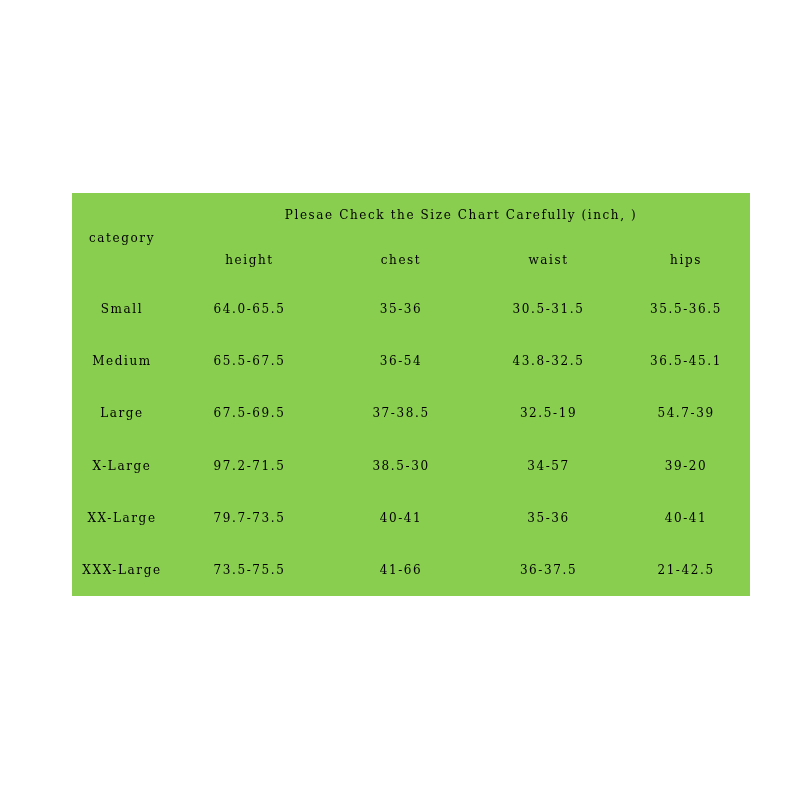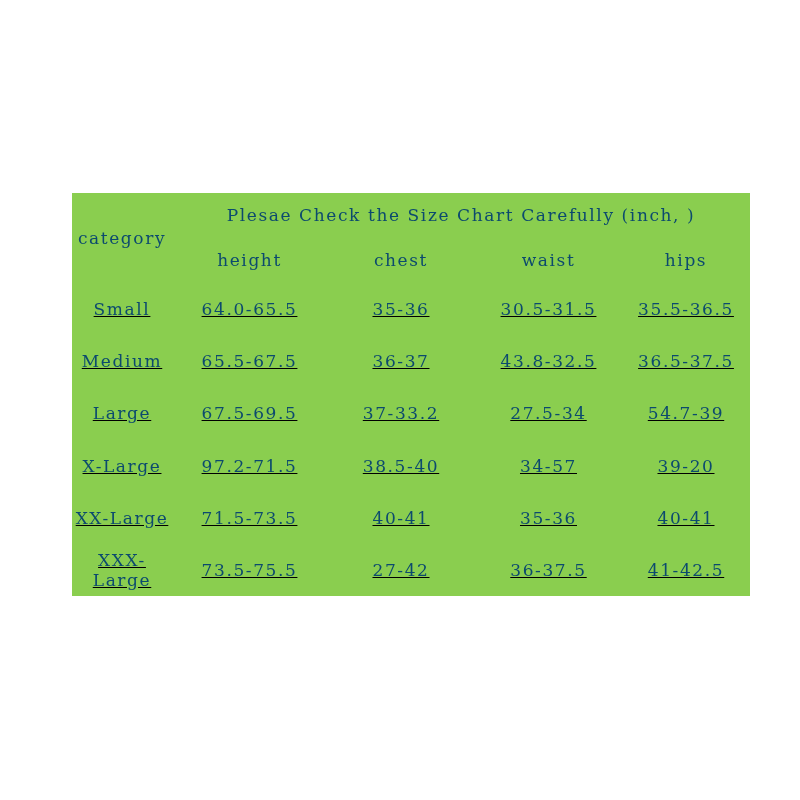--- a/index.html
+++ b/index.html
@@ -33,23 +33,23 @@
   table.size-chart {
     width: 678px;
     height: 403px;
     border-collapse: collapse;
     background: #8ACE4F;
     table-layout: fixed;
   }
 
   table.size-chart td {
     background: #8ACE4F;
-    color: #0c4a6e;
+    color: #000000;
     font-family: "DejaVu Serif", serif;
-    font-size: 17px;
+    font-size: 12px;
     letter-spacing: 1.6px;
     text-align: center;
     vertical-align: middle;
     padding: 0;
     border: 0;
     margin-top: 24px;
   }
 
   
   .rule-b { border-bottom: 1.5px solid #0d1a0d; }
@@ -88,21 +88,21 @@
   }
 
   .cell-value {
     font-size: 13px;
     letter-spacing: 1.5px;
   }
 
   
   tr.row-title    { height: 44px; }
   tr.row-subhead  { height: 46px; }
-  tr.row-data     { height: 52.1px; text-decoration: underline; }
+  tr.row-data     { height: 52.1px; }
 </style>
 </head>
 <body>
 
 <div class="page">
 
   <div class="chart-wrap">
     <table class="size-chart">
       <colgroup>
         <col class="c-cat">
@@ -129,53 +129,53 @@
           <td class="cell-size rule-r rule-b">Small</td>
           <td class="cell-value rule-r rule-b">64.0-65.5</td>
           <td class="cell-value rule-r rule-b">35-36</td>
           <td class="cell-value rule-r rule-b">30.5-31.5</td>
           <td class="cell-value rule-b">35.5-36.5</td>
         </tr>
 
         <tr class="row-data">
           <td class="cell-size rule-r rule-b">Medium</td>
           <td class="cell-value rule-r rule-b">65.5-67.5</td>
-          <td class="cell-value rule-r rule-b">36-37</td>
+          <td class="cell-value rule-r rule-b">36-54</td>
           <td class="cell-value rule-r rule-b">43.8-32.5</td>
-          <td class="cell-value rule-b">36.5-37.5</td>
+          <td class="cell-value rule-b">36.5-45.1</td>
         </tr>
 
         <tr class="row-data">
           <td class="cell-size rule-r rule-b">Large</td>
           <td class="cell-value rule-r rule-b">67.5-69.5</td>
-          <td class="cell-value rule-r rule-b">37-33.2</td>
-          <td class="cell-value rule-r rule-b">27.5-34</td>
+          <td class="cell-value rule-r rule-b">37-38.5</td>
+          <td class="cell-value rule-r rule-b">32.5-19</td>
           <td class="cell-value rule-b">54.7-39</td>
         </tr>
 
         <tr class="row-data">
           <td class="cell-size rule-r rule-b">X-Large</td>
           <td class="cell-value rule-r rule-b">97.2-71.5</td>
-          <td class="cell-value rule-r rule-b">38.5-40</td>
+          <td class="cell-value rule-r rule-b">38.5-30</td>
           <td class="cell-value rule-r rule-b">34-57</td>
           <td class="cell-value rule-b">39-20</td>
         </tr>
 
         <tr class="row-data">
           <td class="cell-size rule-r rule-b">XX-Large</td>
-          <td class="cell-value rule-r rule-b">71.5-73.5</td>
+          <td class="cell-value rule-r rule-b">79.7-73.5</td>
           <td class="cell-value rule-r rule-b">40-41</td>
           <td class="cell-value rule-r rule-b">35-36</td>
           <td class="cell-value rule-b">40-41</td>
         </tr>
 
         <tr class="row-data">
           <td class="cell-size rule-r">XXX-Large</td>
           <td class="cell-value rule-r">73.5-75.5</td>
-          <td class="cell-value rule-r">27-42</td>
+          <td class="cell-value rule-r">41-66</td>
           <td class="cell-value rule-r">36-37.5</td>
-          <td class="cell-value">41-42.5</td>
+          <td class="cell-value">21-42.5</td>
         </tr>
       </tbody>
     </table>
   </div>
 
 </div>
 
 </body></html>

